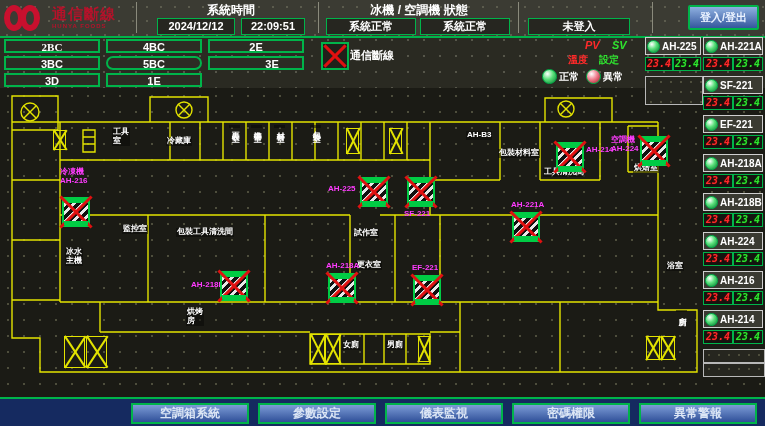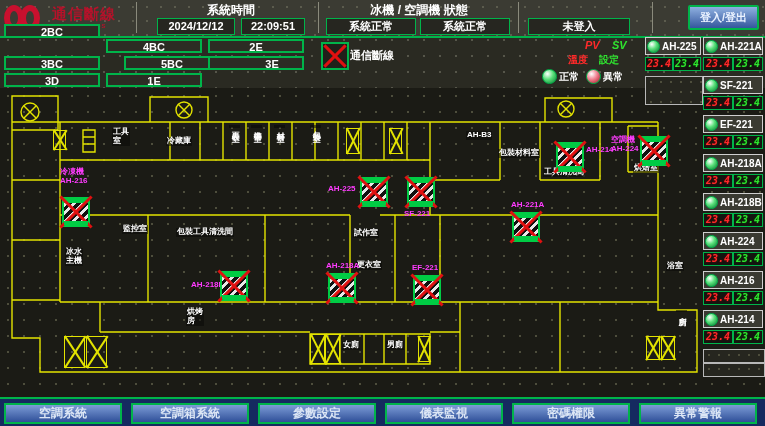--- a/index.html
+++ b/index.html
@@ -99,25 +99,25 @@
     <div class="hlabel" style="left:322px;width:194px">冰機 / 空調機 狀態</div>
     <div class="gbox" style="left:326px;top:18px;width:88px">系統正常</div>
     <div class="gbox" style="left:420px;top:18px;width:88px">系統正常</div>
     <div class="hsep" style="left:518px"></div>
     <div class="gbox" style="left:528px;top:18px;width:100px">未登入</div>
     <div class="hsep" style="left:652px"></div>
     <button class="login-btn">登入/登出</button>
   </div>
 
   <div id="floorGrid">
-      <div class="fbtn" style="left: 4px; top: 24px;">2BC</div>
+      <div class="fbtn" style="left: 4px; top: 39px; font-family: Liberation Serif, serif;">2BC</div>
       <div class="fbtn" style="left: 106px; top: 39px;">4BC</div>
       <div class="fbtn" style="left: 208px; top: 39px;">2E</div>
       <div class="fbtn" style="left: 4px; top: 56px;">3BC</div>
-      <div class="fbtn" style="left: 124px; top: 56px;">5BC</div>
+      <div class="fbtn" style="left: 106px; top: 56px; border-radius: 7px;">5BC</div>
       <div class="fbtn" style="left: 208px; top: 56px; padding-left: 32px;">3E</div>
       <div class="fbtn" style="left: 4px; top: 73px;">3D</div>
       <div class="fbtn" style="left: 106px; top: 73px;">1E</div>
     </div>
 
   <div class="xlegend-box">
     <span class="xbar" style="height:30px;transform:translate(-50%,-50%) rotate(45deg);"></span>
     <span class="xbar" style="height:30px;transform:translate(-50%,-50%) rotate(-45deg);"></span>
   </div>
   <div class="ltext" style="left:350px;top:48px">通信斷線</div>
@@ -278,21 +278,20 @@
       </div>
   </div>
 
   <div id="slot225"></div>
   <div id="ustrip"></div>
   <div class="uslot-empty" style="left:645px;top:76px;width:56px;height:27px"></div>
   <div class="uslot-empty" style="left:703px;top:349px;width:60px;height:12px"></div>
   <div class="uslot-empty" style="left:703px;top:363px;width:60px;height:12px"></div>
 
   <div class="navbar" id="navbar">
-      <div class="nbtn" style="left: 4px;">空調系統</div>
       <div class="nbtn" style="left: 131px;">空調箱系統</div>
       <div class="nbtn" style="left: 258px;">參數設定</div>
       <div class="nbtn" style="left: 385px;">儀表監視</div>
       <div class="nbtn" style="left: 512px;">密碼權限</div>
       <div class="nbtn" style="left: 639px;">異常警報</div>
     </div>
 <div class="unit" style="left: 645px; top: 37px; width: 56px;">
       <div class="uname">
         <div class="uled"></div>
         <div class="utxt">AH-225</div>

